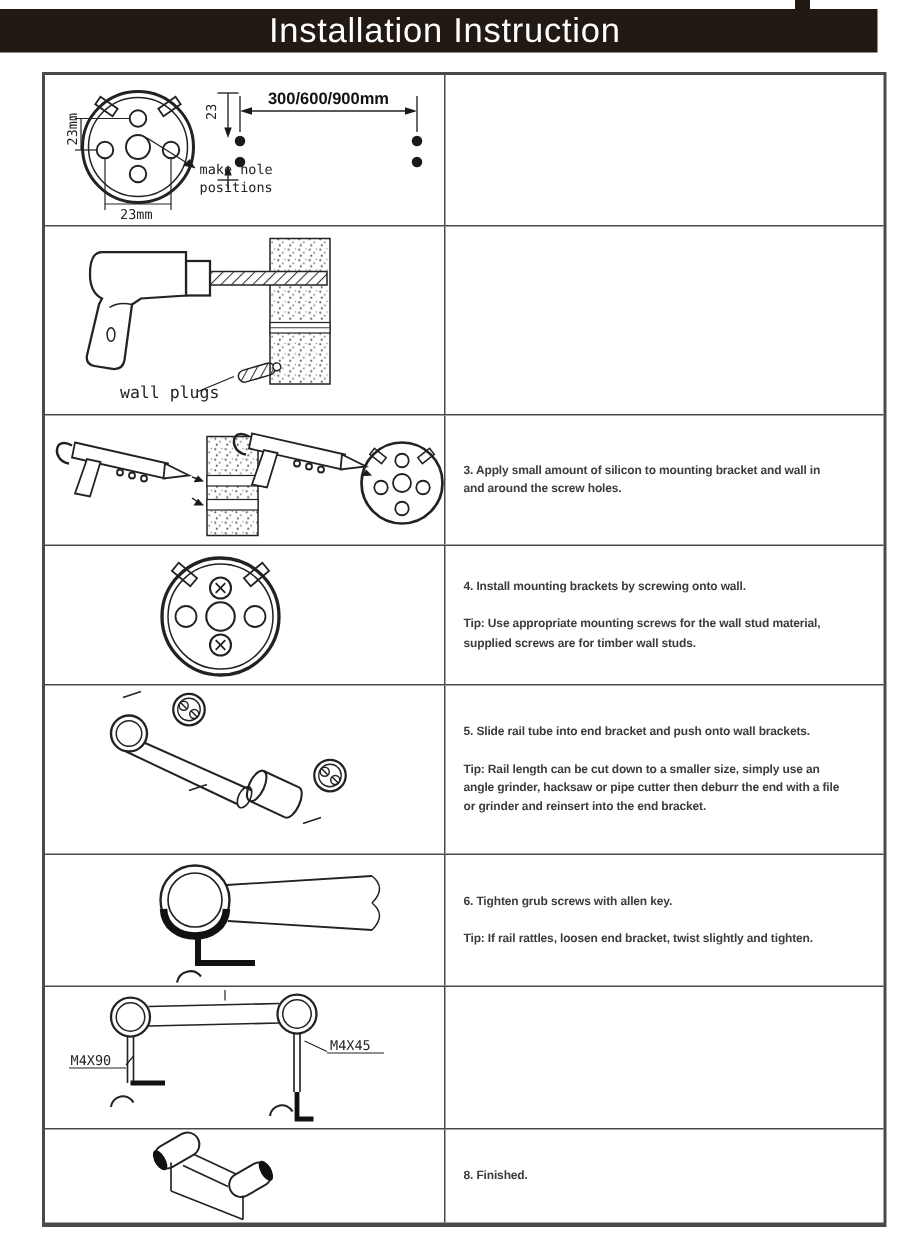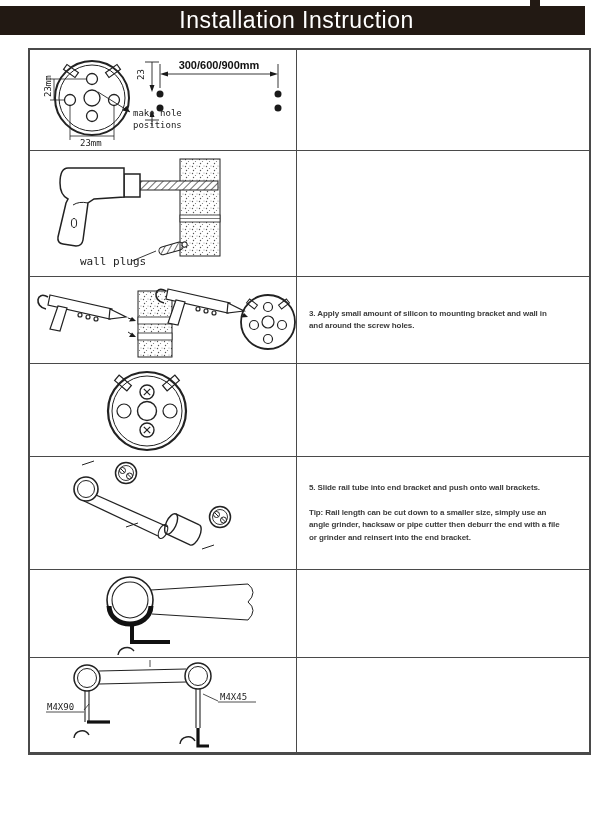--- a/index.html
+++ b/index.html
@@ -187,20 +187,24 @@
           <g transform="translate(117,66)" stroke-width="1.4">
             <circle r="7"></circle>
             <g transform="rotate(45)" stroke-width="1.2">
                 <line x1="-4.5" y1="0" x2="4.5" y2="0"></line>
                 <line x1="0" y1="-4.5" x2="0" y2="4.5"></line>
               </g>
           </g>
         </g>
       </svg>
     </div>
+    <div class="cell-text">4. Install mounting brackets by screwing onto wall.
+
+Tip: Use appropriate mounting screws for the wall stud material,
+supplied screws are for timber wall studs.</div>
   </div>
 
   <div class="row" style="height:112px">
     <div class="cell-fig">
       <svg width="266" height="112" viewBox="0 0 266 112">
         <g stroke="#222" fill="none">
           <line x1="52" y1="8" x2="64" y2="4" stroke-width="1"></line>
           <line x1="96" y1="70" x2="108" y2="66" stroke-width="1"></line>
           <line x1="172" y1="92" x2="184" y2="88" stroke-width="1"></line>
           <g>
@@ -251,20 +255,23 @@
           <path d="M79,36 C80,60 120,60 121,36" stroke="#111" stroke-width="5"></path>
           <line x1="121" y1="20" x2="218" y2="14" stroke-width="1.2"></line>
           <line x1="122" y1="44" x2="218" y2="50" stroke-width="1.2"></line>
           <path d="M218,14 q10,8 0,18" stroke-width="1"></path>
           <path d="M218,32 q10,8 0,18" stroke-width="1"></path>
           <polyline points="102,56 102,72 140,72" stroke="#111" stroke-width="4"></polyline>
           <path d="M88,85 a9,9 0 0 1 16,-4" stroke-width="1.4"></path>
         </g>
       </svg>
     </div>
+    <div class="cell-text">6. Tighten grub screws with allen key.
+
+Tip: If rail rattles, loosen end bracket, twist slightly and tighten.</div>
   </div>
 
   <div class="row" style="height:94px">
     <div class="cell-fig">
       <svg width="266" height="94" viewBox="0 0 266 94">
         <g stroke="#222" fill="none">
           <line x1="120" y1="2" x2="120" y2="9" stroke-width="0.8"></line>
           <circle cx="57" cy="20" r="13" stroke-width="1.5"></circle>
           <circle cx="57" cy="20" r="9.5" stroke-width="1"></circle>
           <circle cx="168" cy="18" r="13" stroke-width="1.5"></circle>
@@ -291,14 +298,36 @@
           </g>
         </g>
         <g class="cadtext" font-size="9">
           <text x="17" y="52">M4X90</text>
           <text x="190" y="42">M4X45</text>
         </g>
       </svg>
     </div>
   </div>
 
+  <div class="row" style="height:62px">
+    <div class="cell-fig">
+      <svg width="266" height="62" viewBox="0 0 266 62">
+        <g stroke="#222" fill="none">
+          <line x1="98" y1="16" x2="128" y2="30" stroke-width="1.2"></line>
+          <line x1="92" y1="24" x2="122" y2="38" stroke-width="1.2"></line>
+          <g transform="translate(88,14) rotate(-30)">
+            <rect x="-16" y="-8" width="32" height="16" rx="8" fill="#fff" stroke-width="1.3"></rect>
+            <ellipse cx="-13" cy="0" rx="3.5" ry="7.5" fill="#111" stroke="none"></ellipse>
+          </g>
+          <g transform="translate(136,34) rotate(-30)">
+            <rect x="-14" y="-8" width="30" height="16" rx="8" fill="#fff" stroke-width="1.3"></rect>
+            <ellipse cx="13" cy="0" rx="3.5" ry="7.5" fill="#111" stroke="none"></ellipse>
+          </g>
+          <line x1="84" y1="22" x2="84" y2="41" stroke-width="1.1"></line>
+          <line x1="84" y1="41" x2="132" y2="60" stroke-width="1.1"></line>
+          <line x1="132" y1="44" x2="132" y2="60" stroke-width="1.1"></line>
+        </g>
+      </svg>
+    </div>
+    <div class="cell-text">8. Finished.</div>
+  </div>
 
 </div>
 
 </body></html>

